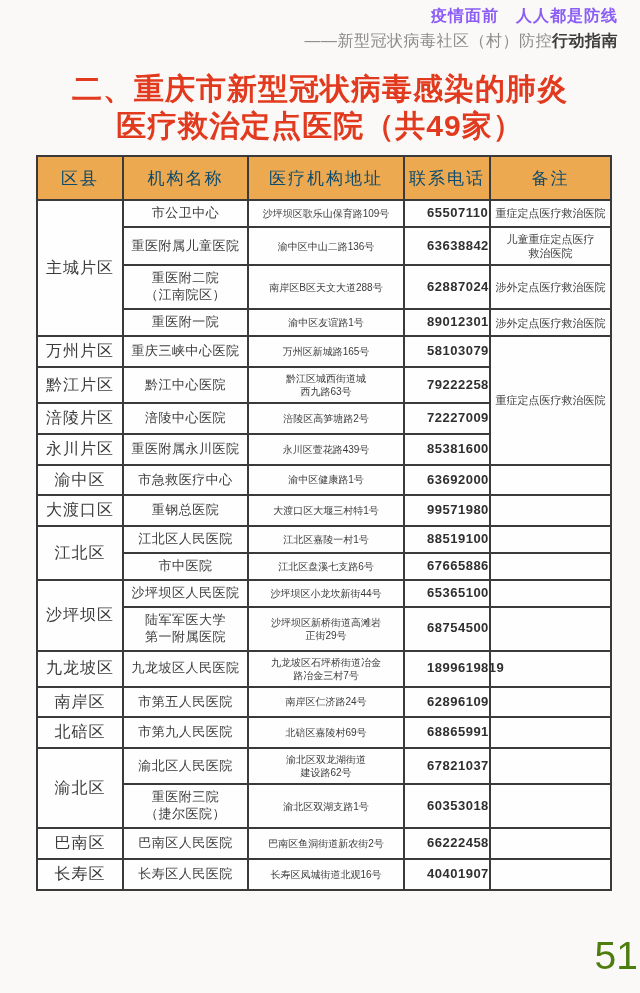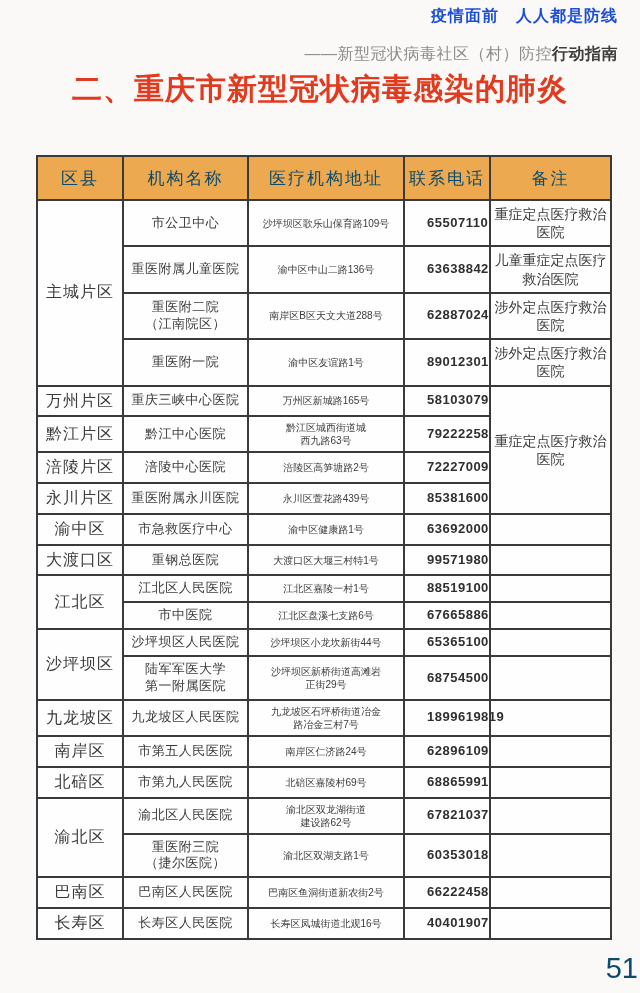--- a/index.html
+++ b/index.html
@@ -3,23 +3,23 @@
 <meta charset="utf-8">
 <style>
   html,body { margin:0; padding:0; }
   body { font-family:"Liberation Sans", sans-serif; }
   .page {
     position:relative; width:640px; height:993px;
     background:#faf9f7; overflow:hidden;
   }
   .topbar { position:absolute; top:6px; right:22px; text-align:right; }
   .tagline {
-    color:#1d4ed8; font-size:16px; font-weight:600; letter-spacing:1px;text-align:right;
-  }
-  .subtitle { color:#8c8c8c; font-size:16px; margin-top:17px; letter-spacing:0.5px; }
+    color:#8b5cf6; font-size:16px; font-weight:600; letter-spacing:1px;text-align:right;
+  }
+  .subtitle { color:#8c8c8c; font-size:16px; margin-top:4px; letter-spacing:0.5px; }
   .subtitle .emph { color:#3c3c3c; font-weight:700; }
   .title {
     position:absolute; top:70px; left:0; width:100%; margin:0;
     text-align:center; color:#e23a1e; font-size:30px; font-weight:700;
     line-height:37px; letter-spacing:1px;
   }
   .title .tline { display:block; }
   table.hospitals {
     position:absolute; top:155px; left:36px; width:574px;
     border-collapse:collapse; table-layout:fixed; background:#fefefe;
@@ -29,38 +29,39 @@
     height:38px; border:2px solid #3a3a3a; letter-spacing:2px; padding:2px;
   }
   .hospitals td {
     border:2px solid #3a3a3a; text-align:center; vertical-align:middle;
     color:#3b3b3b; white-space:pre-line; padding:4px 2px; line-height:1.3;
   }
   td.district { font-size:16px; letter-spacing:1px;border-radius:22px; }
   td.name     { font-size:13px; letter-spacing:0.5px; }
   td.addr     { font-size:10px; }
   td.phone    { font-size:13px; font-weight:700; letter-spacing:0.5px; color:#2f2f2f;padding-left:22px; }
-  td.note     { font-size:14px; }
+  td.note     { font-size:11px; }
   .pagenum {
-    position:absolute; right:2px; bottom:8px;
-    font-size:29px; color:#0c4a6e; font-weight:500;
+    position:absolute; right:2px; bottom:15px;
+    font-size:39px; color:#4d7c0f; font-weight:500;
   }
 </style>
 </head>
 <body>
 
 <div class="page">
 
   <div class="topbar">
     <div class="tagline">疫情面前　人人都是防线</div>
     <div class="subtitle"><span>——新型冠状病毒社区（村）防控</span><span class="emph">行动指南</span></div>
   </div>
 
   <h1 class="title">
     <span class="tline">二、重庆市新型冠状病毒感染的肺炎</span>
+    <span class="tline">医疗救治定点医院（共49家）</span>
   </h1>
 
   <table class="hospitals">
     <colgroup>
       <col style="width:86px">
         <col style="width:125px">
         <col style="width:156px">
         <col style="width:86px">
         <col style="width:121px">
     </colgroup>

